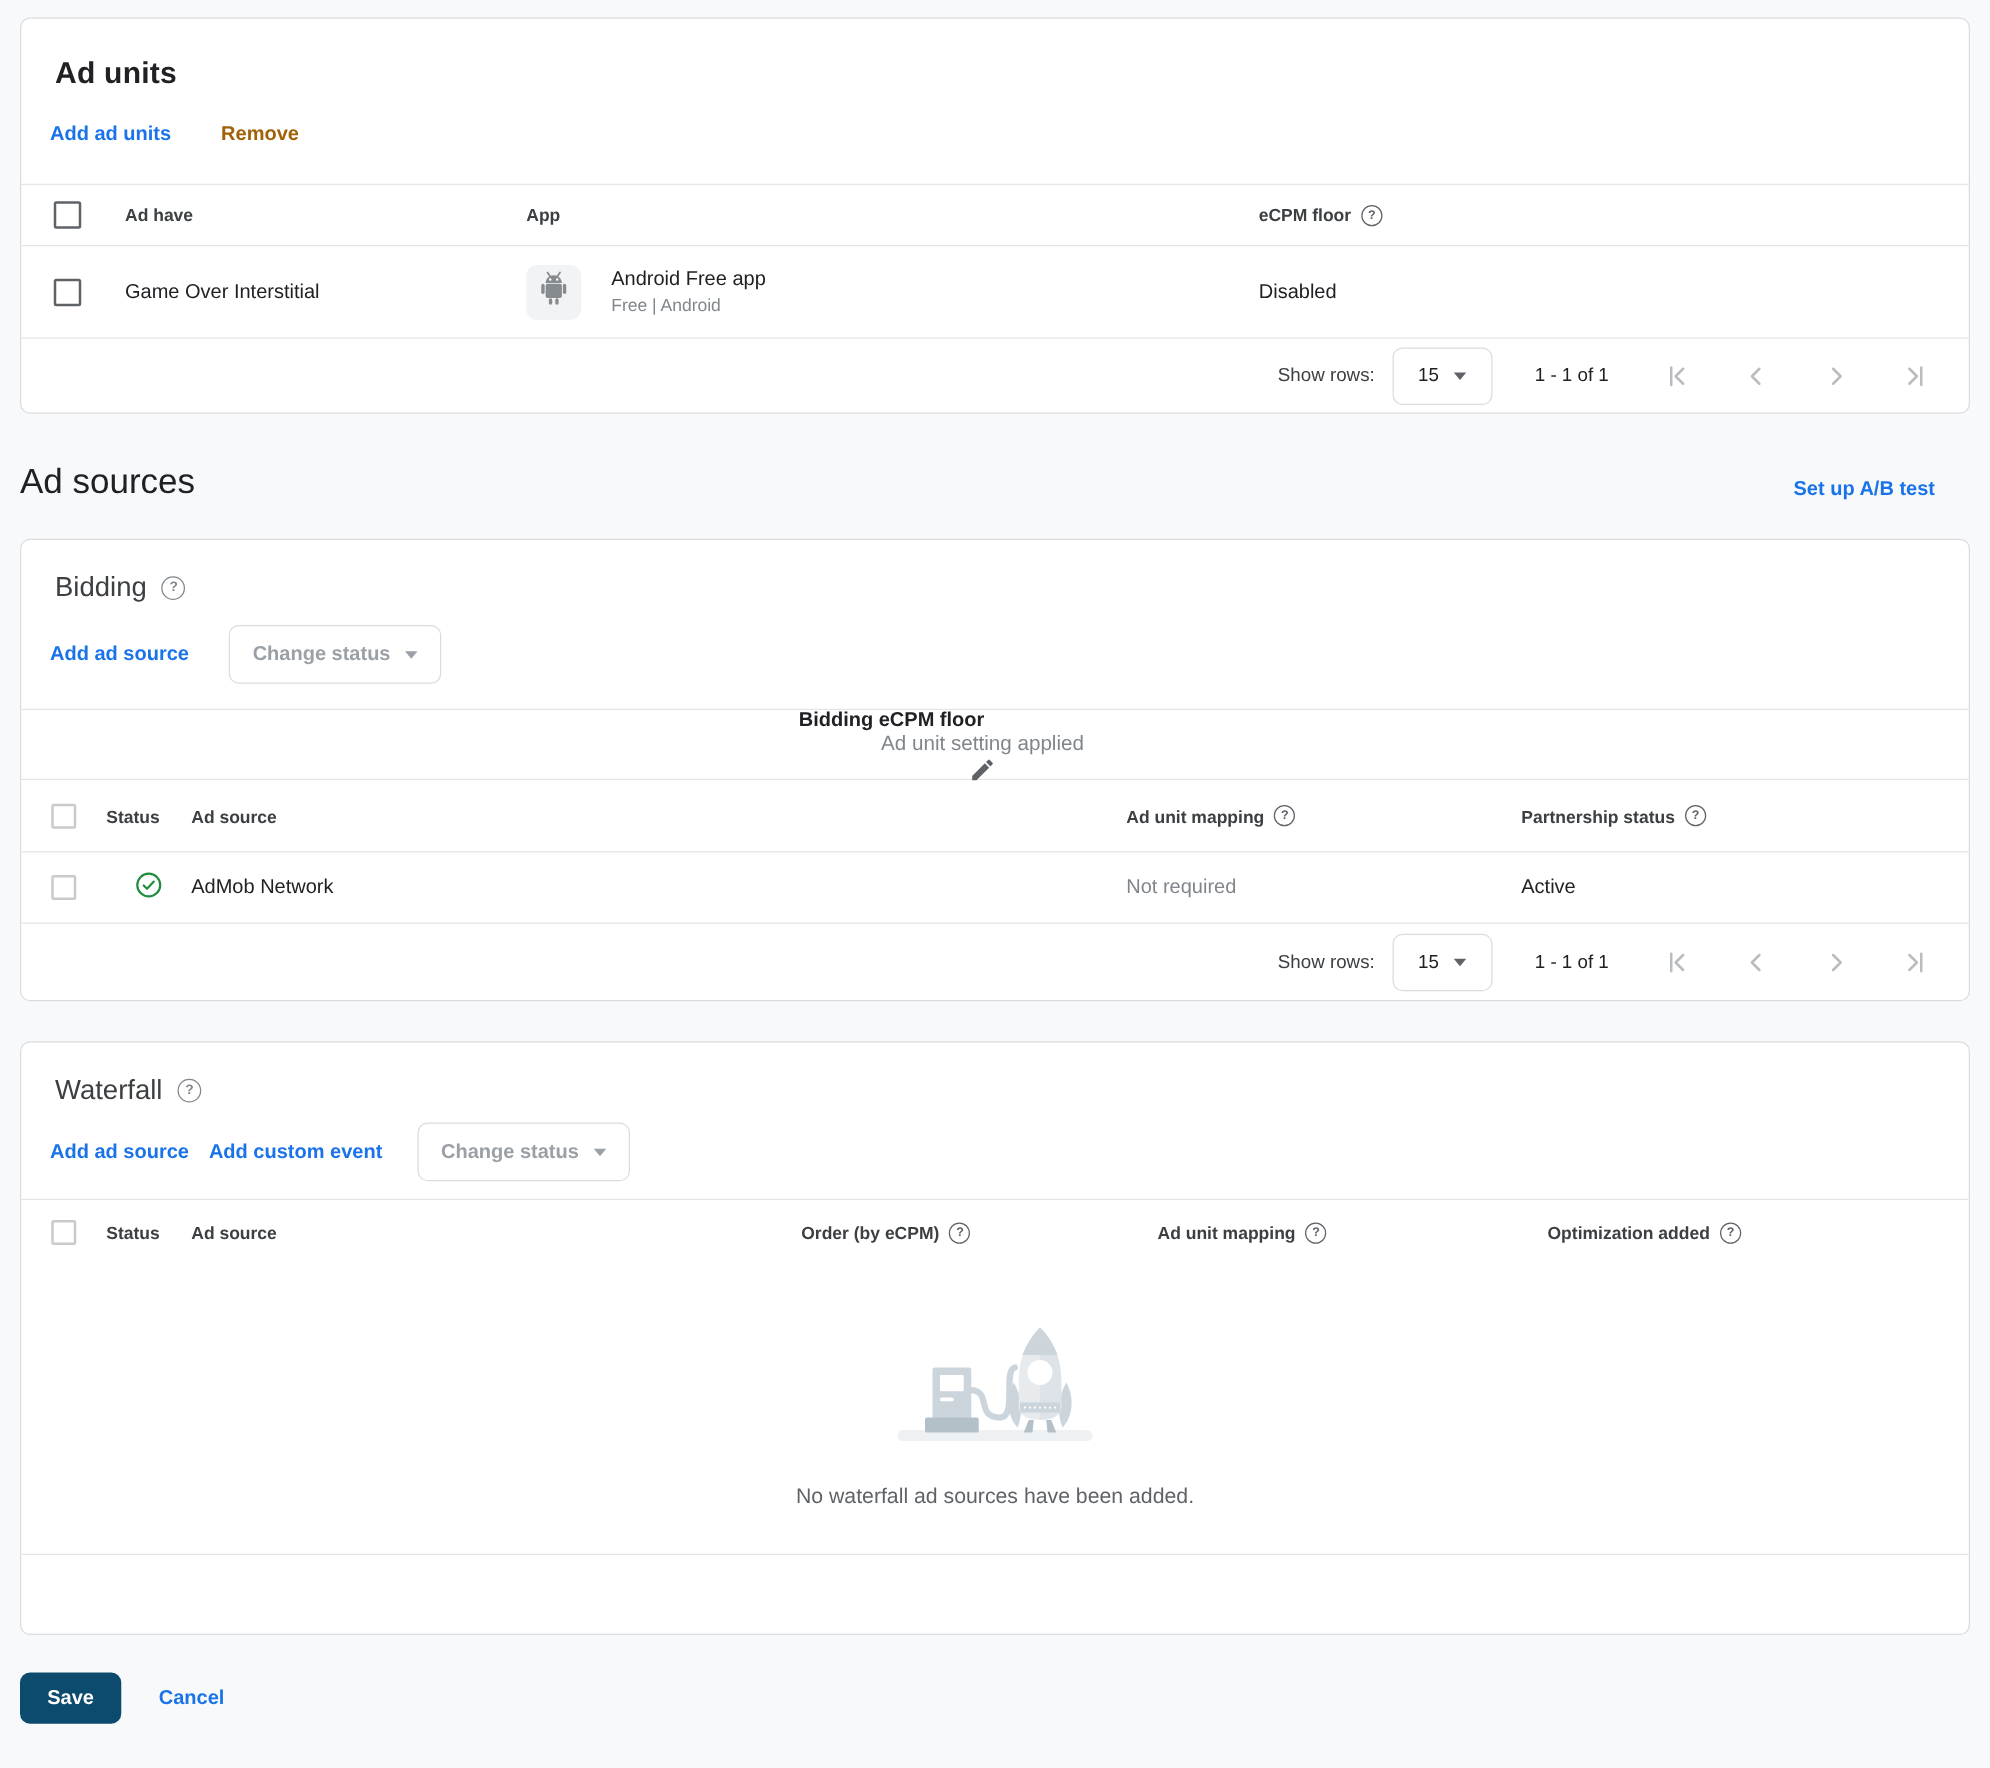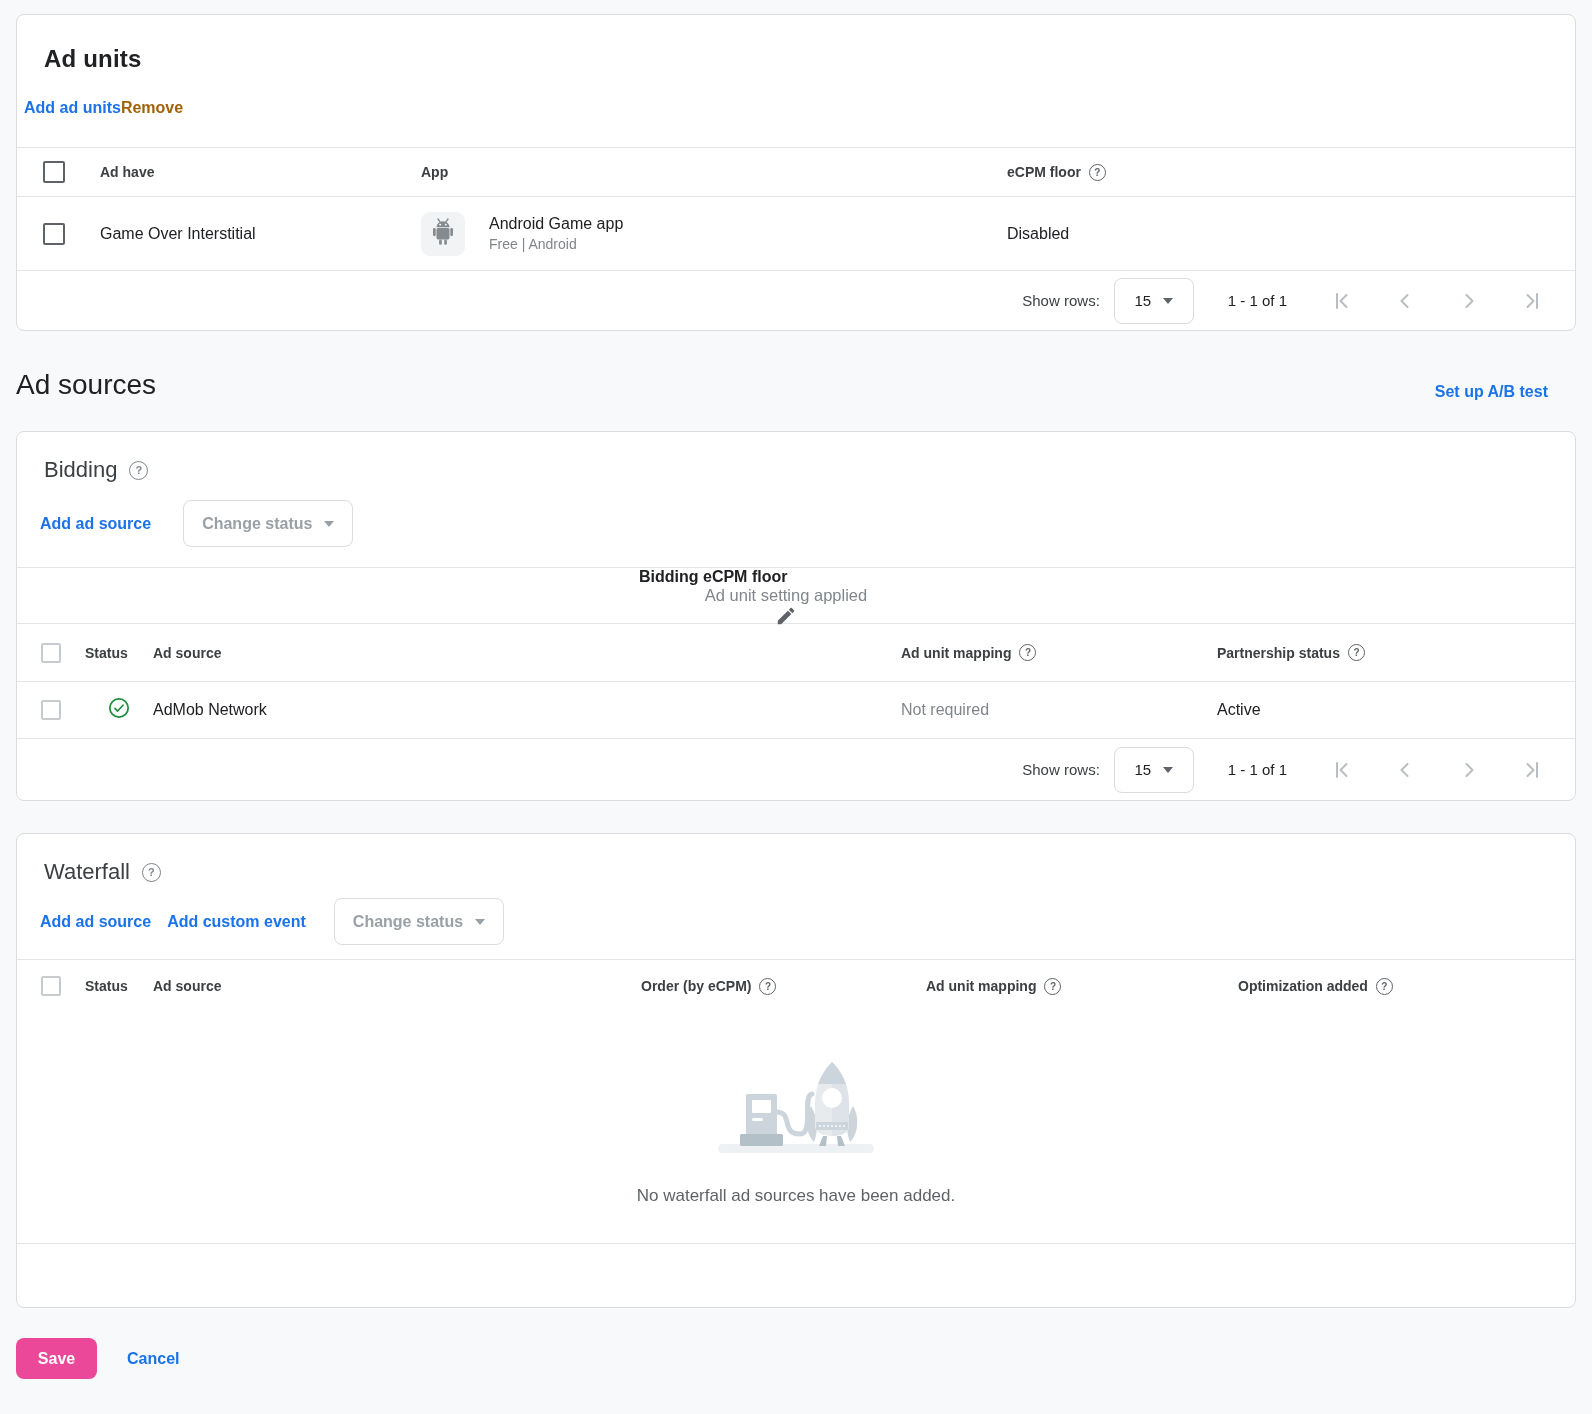--- a/index.html
+++ b/index.html
@@ -84,28 +84,28 @@
   .floor-label { width: 294px; font-size: 16px; font-weight: 700; color: #202124; }
   .floor-value { font-size: 16.5px; color: #80868b; flex: 1; }
   .edit-btn { cursor: pointer; display: inline-flex; }
   
   .empty-zone { height: 231px; display: flex; flex-direction: column; align-items: center; justify-content: flex-start; padding-top: 26px; box-sizing: border-box; }
   .empty-text { margin-top: 26px; font-size: 17px; color: #5f6368; }
   
   .footer-actions { display: flex; align-items: center; gap: 24px; margin: 30px 16px 36px; }
   .save-btn {
     min-width: 81px; height: 41px; border: none; border-radius: 8px;
-    background: #ec4899; color: #ffffff; font-size: 16px; font-weight: 600;
+    background: #0c4a6e; color: #ffffff; font-size: 16px; font-weight: 600;
     font-family: "Liberation Sans", sans-serif; cursor: pointer; padding: 0 20px;
   }
   .cancel-link { color: #1a73e8; font-size: 16px; font-weight: 600; cursor: pointer; padding: 8px 6px; }
   
   .c1-head { padding: 28px 0 30px 0; }
   .c1-title { margin-left: 27px; line-height: 32px; }
-  .c1-links { margin: 24px 0 0 7px; display: flex; }
+  .c1-links { margin: 24px 0 0 23px; display: flex; gap: 40px; }
   .thead-adunits { height: 48px; }
   .trow-adunits { height: 73px; font-size: 16px; }
   .pager.h1 { height: 59px; }
   .chead { padding: 24px 0 20px 0; }
   .chead .title-line { margin-left: 27px; display: flex; align-items: center; gap: 12px; line-height: 28px; }
   .chead .actions-line { margin: 16px 0 0 23px; display: flex; align-items: center; }
   .thead-bidding { height: 57px; }
   .trow-bidding { height: 56px; font-size: 16px; }
   .pager.h2 { height: 61px; }
   .thead-waterfall { height: 52px; }
@@ -153,21 +153,21 @@
               <rect x="20.3" y="11" width="2.7" height="8.2" rx="1.35"></rect>
               <rect x="9.1" y="22.6" width="2.7" height="5.2" rx="1.35"></rect>
               <rect x="14.2" y="22.6" width="2.7" height="5.2" rx="1.35"></rect>
             </g>
             <circle cx="10.2" cy="7.6" r="0.95" fill="#ffffff"></circle>
             <circle cx="15.8" cy="7.6" r="0.95" fill="#ffffff"></circle>
           </svg>
         </span>
       </div>
       <div>
-        <div class="app-name">Android Game app</div>
+        <div class="app-name">Android Free app</div>
         <div class="app-meta">Free | Android</div>
       </div>
     </div>
     <div>Disabled</div>
   </div>
 
   <div class="pager h1 row-line">
     <span class="lbl">Show rows:</span>
     <div class="rows-select">
       <span>15</span>

